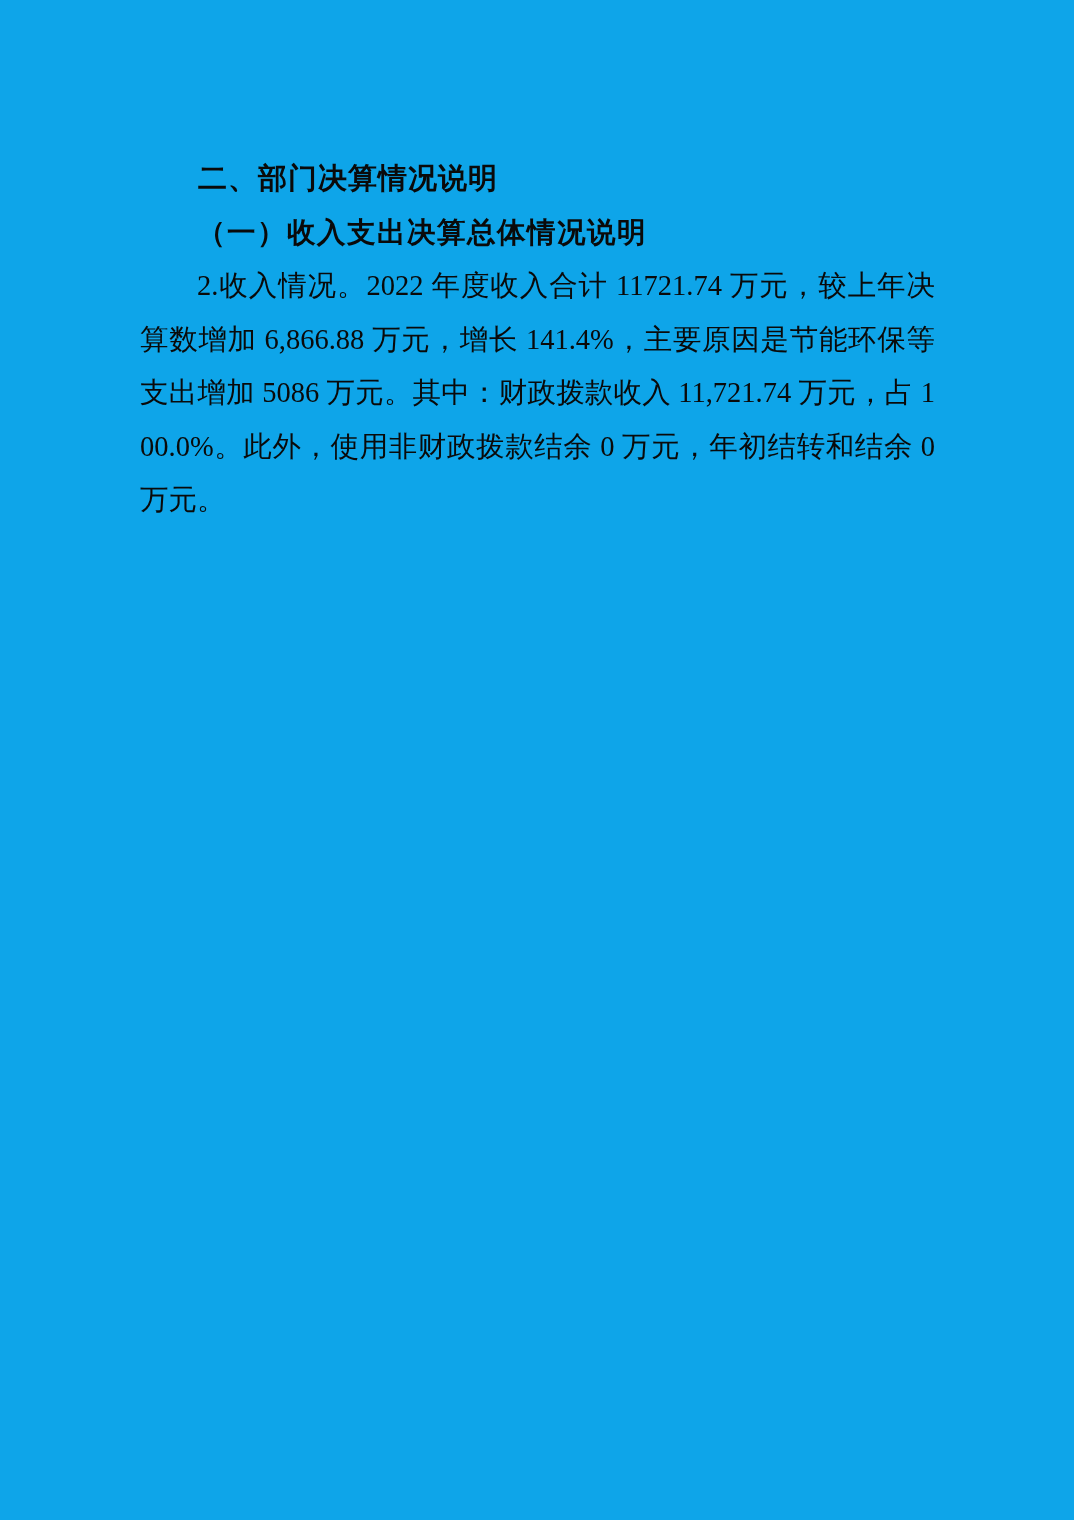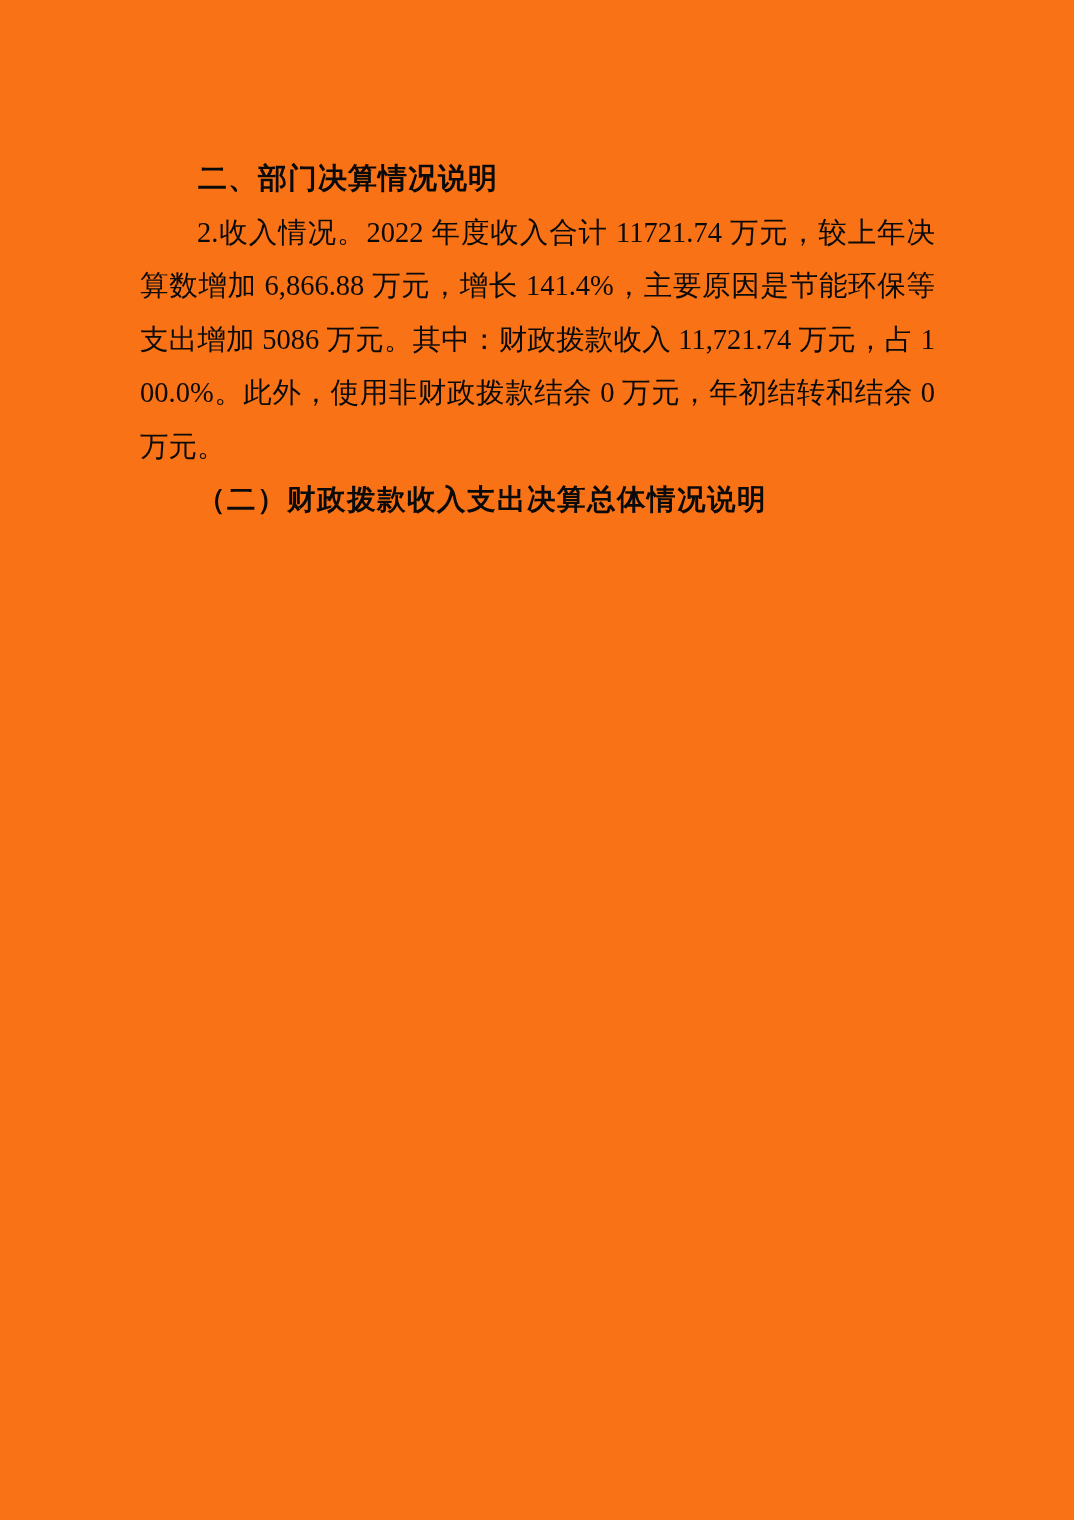--- a/index.html
+++ b/index.html
@@ -11,21 +11,21 @@
     width: 1074px;
     height: 1520px;
     overflow: hidden;
     position: relative;
   }
   .page {
     box-sizing: border-box;
     width: 1074px;
     height: 1520px;
     padding: 152px 139px 0 140px;
-    background: #f97316;
+    background: #0ea5e9;
     color: #0a0a0a;
   }
   .doc-body {
     width: 795px;
   }
   .doc-body p {
     margin: 0;
     padding: 0;
     font-size: 28.5px;
     line-height: 53.5px;
@@ -48,16 +48,16 @@
     font-weight: 700;
     letter-spacing: 1.5px;
   }
 </style>
 </head>
 <body>
 
 <div class="page">
   <div class="doc-body">
       <p class="h1">二、部门决算情况说明</p>
+      <p class="h2">（一）收入支出决算总体情况说明</p>
       <p class="para">2.收入情况。2022 年度收入合计 11721.74 万元，较上年决算数增加 6,866.88 万元，增长 141.4%，主要原因是节能环保等支出增加 5086 万元。其中：财政拨款收入 11,721.74 万元，占 100.0%。此外，使用非财政拨款结余 0 万元，年初结转和结余 0 万元。</p>
-      <p class="h2">（二）财政拨款收入支出决算总体情况说明</p>
     </div>
 </div>
 
 </body></html>

